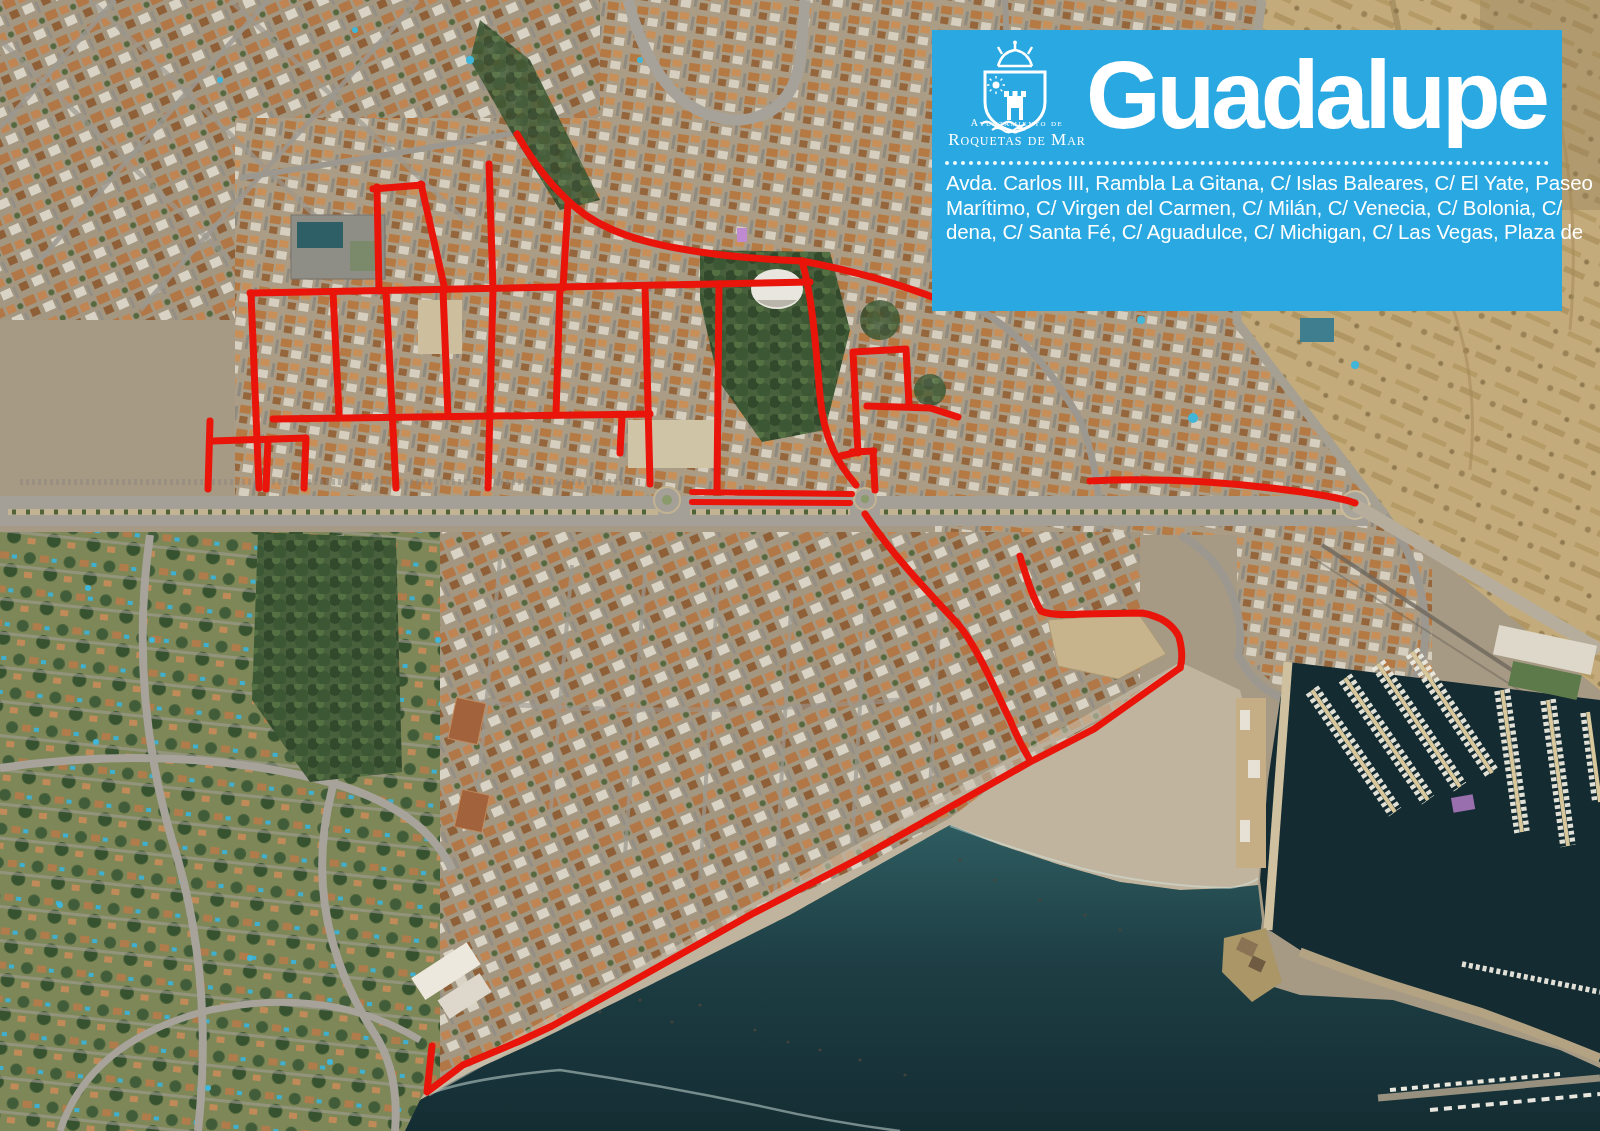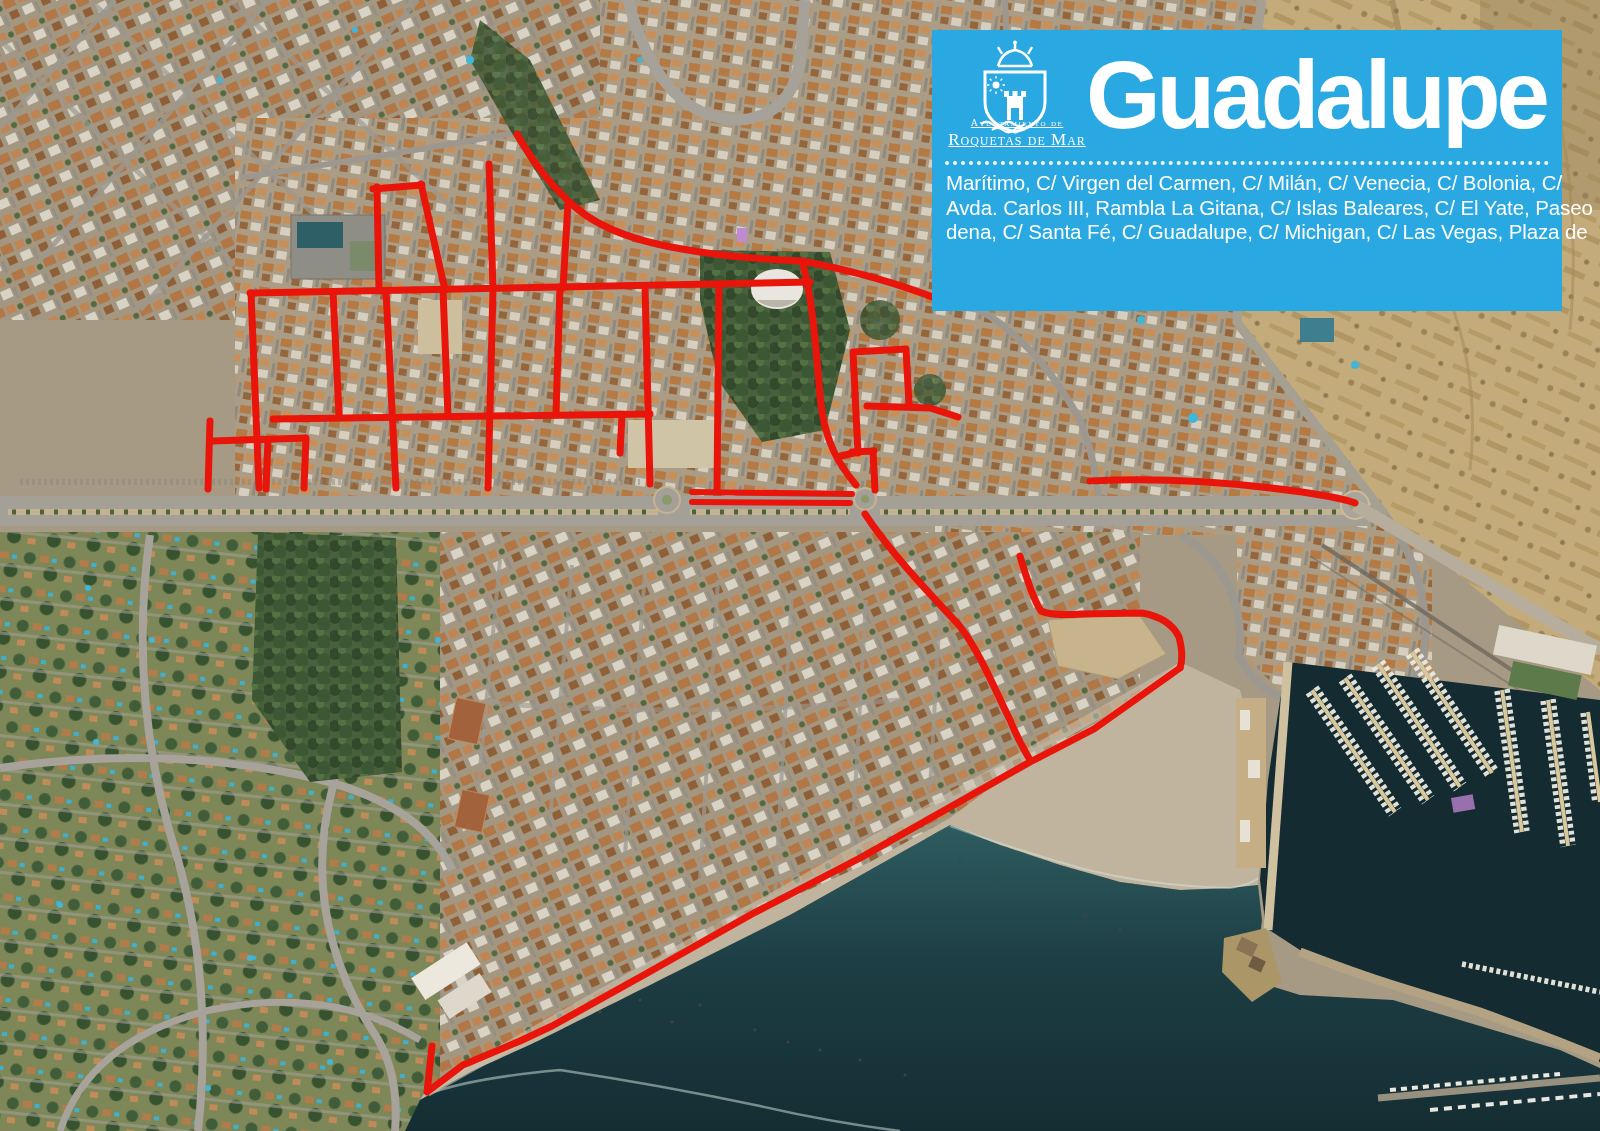--- a/index.html
+++ b/index.html
@@ -2,21 +2,21 @@
 <html><head>
 <meta charset="utf-8">
 <style>
   html,body{margin:0;padding:0;background:#222;}
   .stage{position:relative;width:1600px;height:1131px;overflow:hidden;
          background:#a79a84;font-family:"Liberation Sans",sans-serif;}
   .stage svg.map{position:absolute;left:0;top:0;}
   .infobox{position:absolute;left:932px;top:30px;width:630px;height:281px;
            background:#29a8e1;color:#fff;}
   .crest{position:absolute;left:18px;top:10px;width:130px;height:96px;}
-  .orgblock{position:absolute;left:0px;top:88px;width:170px;text-align:center;line-height:1;text-decoration:underline;}
+  .orgblock{position:absolute;left:0px;top:88px;width:170px;text-align:center;line-height:1;}
   .org1{display:block;font-family:"Liberation Serif",serif;font-variant:small-caps;
         font-size:10px;letter-spacing:1.5px;}
   .org2{display:block;font-family:"Liberation Serif",serif;font-variant:small-caps;
         font-size:17px;letter-spacing:1px;margin-top:3px;}
   .title{position:absolute;right:16px;top:0;line-height:130px;font-size:96px;
          font-weight:bold;letter-spacing:-4px;white-space:nowrap;}
   .dotsep{position:absolute;left:13px;right:13px;top:131px;height:0;
           border-top:4px dotted rgba(255,255,255,.95);}
   .streets{position:absolute;left:14px;right:10px;top:141px;font-size:20.5px;
            line-height:24.6px;letter-spacing:-0.1px;}
@@ -311,19 +311,19 @@
   <div class="orgblock">
     <span class="org1">Ayuntamiento de</span>
     <span class="org2">Roquetas de Mar</span>
   </div>
 
   <div class="title">Guadalupe</div>
 
   <div class="dotsep"></div>
 
   <div class="streets">
+    <span>Avda. Carlos III, Rambla La Gitana, C/ Islas Baleares, C/ El Yate, Paseo</span>
     <span>Marítimo,  C/ Virgen del Carmen, C/ Milán, C/ Venecia, C/ Bolonia, C/</span>
-    <span>Avda. Carlos III, Rambla La Gitana, C/ Islas Baleares, C/ El Yate, Paseo</span>
-    <span>dena, C/ Santa Fé, C/ Guadalupe, C/ Michigan, C/ Las Vegas, Plaza de</span>
+    <span>dena, C/ Santa Fé, C/ Aguadulce, C/ Michigan, C/ Las Vegas, Plaza de</span>
   </div>
 </div>
 
 </div>
 
 </body></html>

